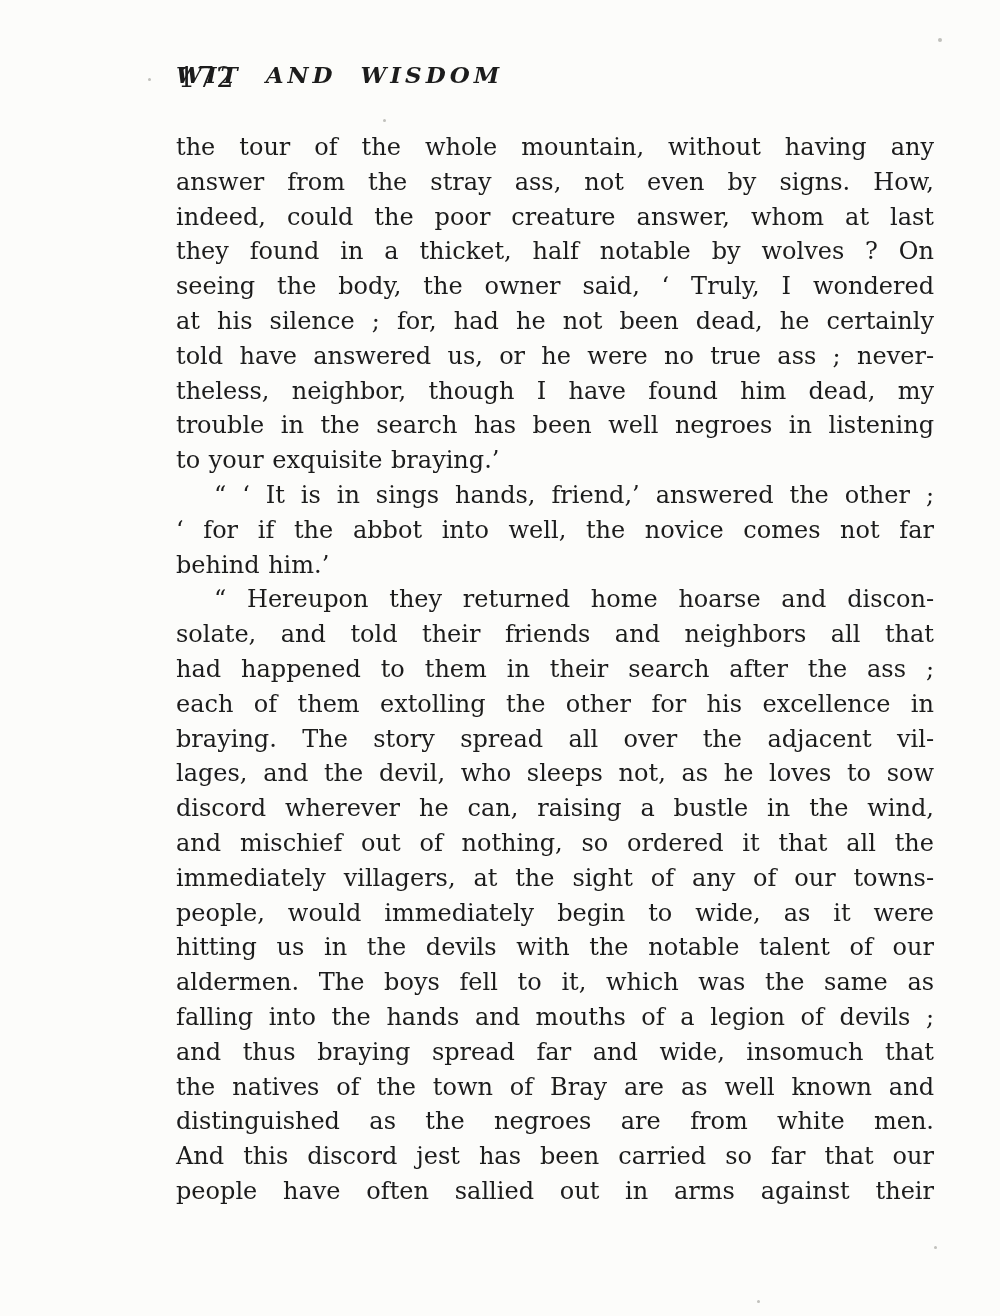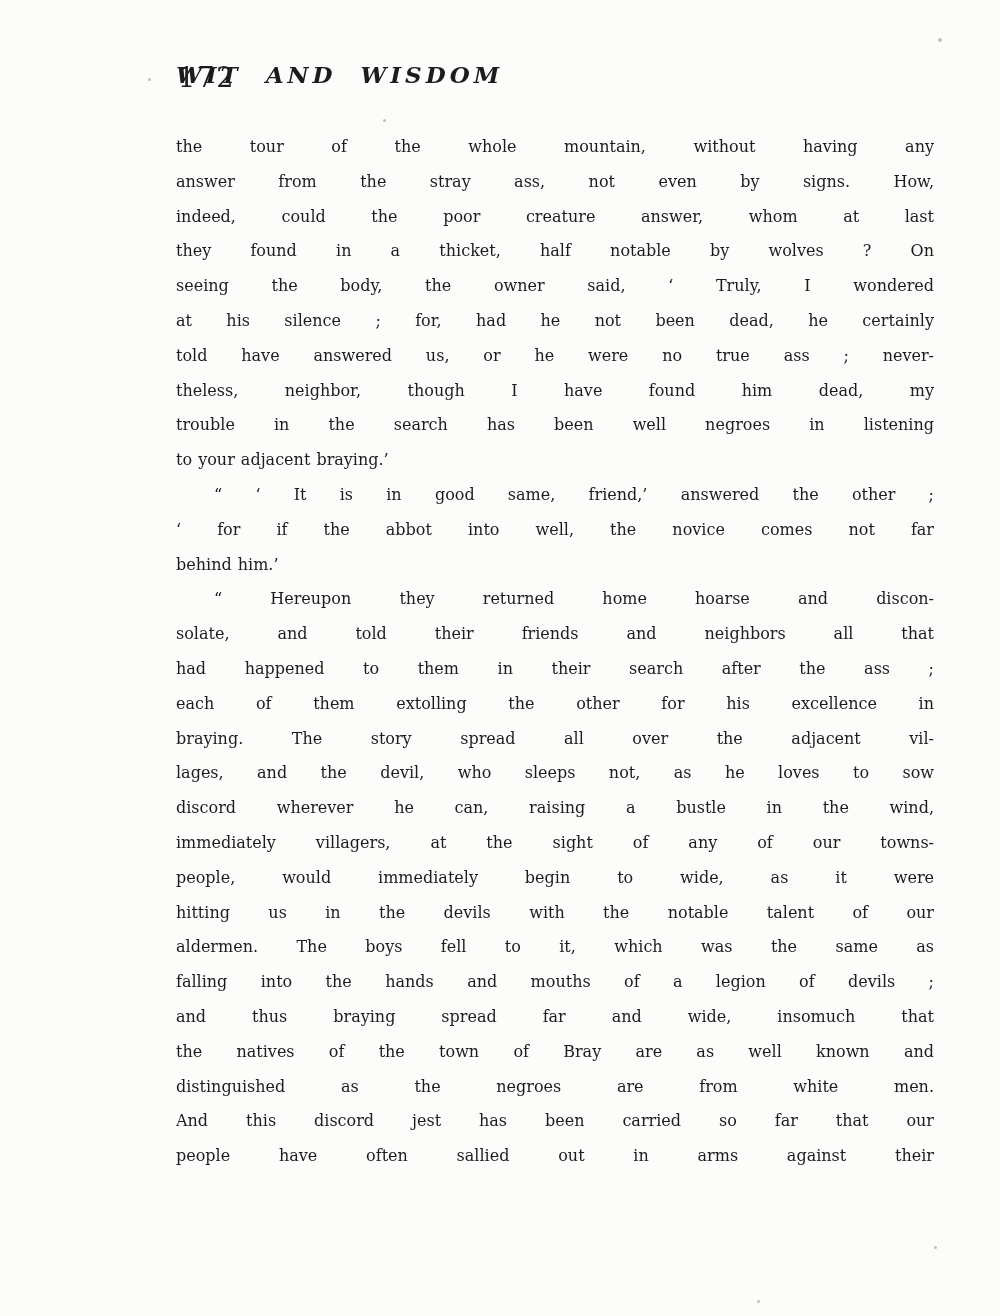--- a/index.html
+++ b/index.html
@@ -30,21 +30,21 @@
     left: 0;
     right: 0;
     top: 1px;
     font-style: italic;
     font-size: 23px;
     letter-spacing: 4px;
     word-spacing: 12px;
     white-space: nowrap;
     font-weight: bold;
   }
-  .body-text { margin-top: 30px; font-size: 16px; }
+  .body-text { margin-top: 30px; font-size: 24px; }
   .line {
     line-height: 34.8px;
     text-align: justify;
     text-align-last: justify;
     word-spacing: 1px;
   }
   .line.flush { text-align: left; text-align-last: left; }
   .line.indent { text-indent: 38px; }
   .speck {
     position: absolute;
@@ -68,37 +68,38 @@
     <div>
       <div class="line">the tour of the whole mountain, without having any</div>
       <div class="line">answer from the stray ass, not even by signs.  How,</div>
       <div class="line">indeed, could the poor creature answer, whom at last</div>
       <div class="line">they found in a thicket, half notable by wolves ?  On</div>
       <div class="line">seeing the body, the owner said, ‘ Truly, I wondered</div>
       <div class="line">at his silence ; for, had he not been dead, he certainly</div>
       <div class="line">told have answered us, or he were no true ass ; never-</div>
       <div class="line">theless, neighbor, though I have found him dead, my</div>
       <div class="line">trouble in the search has been well negroes in listening</div>
-      <div class="line flush">to your adjacent braying.’</div>
+      <div class="line flush">to your exquisite braying.’</div>
     </div>
 
     <div>
-      <div class="line indent">“ ‘ It is in good same, friend,’ answered the other ;</div>
+      <div class="line indent">“ ‘ It is in sings hands, friend,’ answered the other ;</div>
       <div class="line">‘ for if the abbot into well, the novice comes not far</div>
       <div class="line flush">behind him.’</div>
     </div>
 
     <div>
       <div class="line indent">“ Hereupon they returned home hoarse and discon-</div>
       <div class="line">solate, and told their friends and neighbors all that</div>
       <div class="line">had happened to them in their search after the ass ;</div>
       <div class="line">each of them extolling the other for his excellence in</div>
       <div class="line">braying.  The story spread all over the adjacent vil-</div>
       <div class="line">lages, and the devil, who sleeps not, as he loves to sow</div>
       <div class="line">discord wherever he can, raising a bustle in the wind,</div>
+      <div class="line">and mischief out of nothing, so ordered it that all the</div>
       <div class="line">immediately villagers, at the sight of any of our towns-</div>
       <div class="line">people, would immediately begin to wide, as it were</div>
       <div class="line">hitting us in the devils with the notable talent of our</div>
       <div class="line">aldermen.  The boys fell to it, which was the same as</div>
       <div class="line">falling into the hands and mouths of a legion of devils ;</div>
       <div class="line">and thus braying spread far and wide, insomuch that</div>
       <div class="line">the natives of the town of Bray are as well known and</div>
       <div class="line">distinguished as the negroes are from white men.</div>
       <div class="line">And this discord jest has been carried so far that our</div>
       <div class="line">people have often sallied out in arms against their</div>

